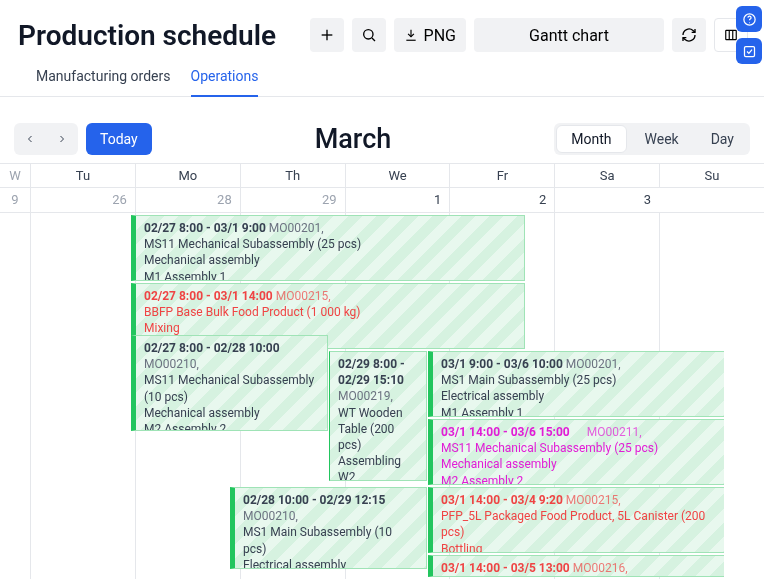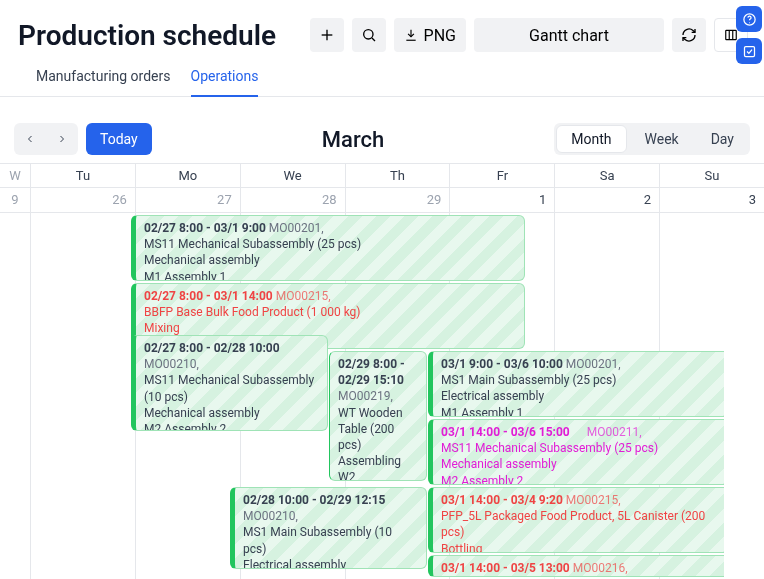--- a/index.html
+++ b/index.html
@@ -104,21 +104,21 @@
     background:var(--blue);
     color:#fff;
     display:flex;align-items:center;justify-content:center;
     border-radius:6px;
     cursor:pointer;
     font-weight:400;
   }
   .month-title{
     flex:1;
     text-align:center;
-    font-size:22px;
+    font-size:27px;
     font-weight:500;
   }
   .seg{
     display:flex;
     background:var(--btn-bg);
     border-radius:6px;
     overflow:hidden;
   }
   .seg .seg-item{
     height:32px;
@@ -179,21 +179,21 @@
   .vlines{
     position:absolute;inset:0;
     display:grid;
     grid-template-columns:30px repeat(7, 1fr);
     pointer-events:none;
   }
   .vlines span{ border-left:1px solid var(--border); }
   .vlines span:first-child{ border-left:none; }
   .event{
     position:absolute;
-    border-radius:6px;
+    border-radius:0;
     background: repeating-linear-gradient(135deg, var(--green-bg) 0 10px, #d6f2e0 10px 20px);
     border:1px solid #9fe3b6;
     border-left:5px solid var(--green);
     font-size:12px;
     line-height:1.35;
     padding:4px 8px 6px 8px;
     overflow:hidden;
     color:#374151;
     cursor:pointer;
   }
@@ -308,30 +308,29 @@
     <div class="seg-item">Week</div>
     <div class="seg-item">Day</div>
   </div>
 </div>
 
 <div class="calendar">
   <div class="dayhead">
     <div>W</div>
     <div>Tu</div>
     <div>Mo</div>
+    <div>Th</div>
     <div>We</div>
-    <div>Th</div>
     <div>Fr</div>
     <div>Sa</div>
     <div>Su</div>
   </div>
   <div class="daynums">
     <div>9</div>
     <div class="prev">26</div>
-    <div class="prev">27</div>
     <div class="prev">28</div>
     <div class="prev">29</div>
     <div>1</div>
     <div>2</div>
     <div>3</div>
   </div>
 
   <div class="grid-body">
     <div class="vlines">
         <span></span>

